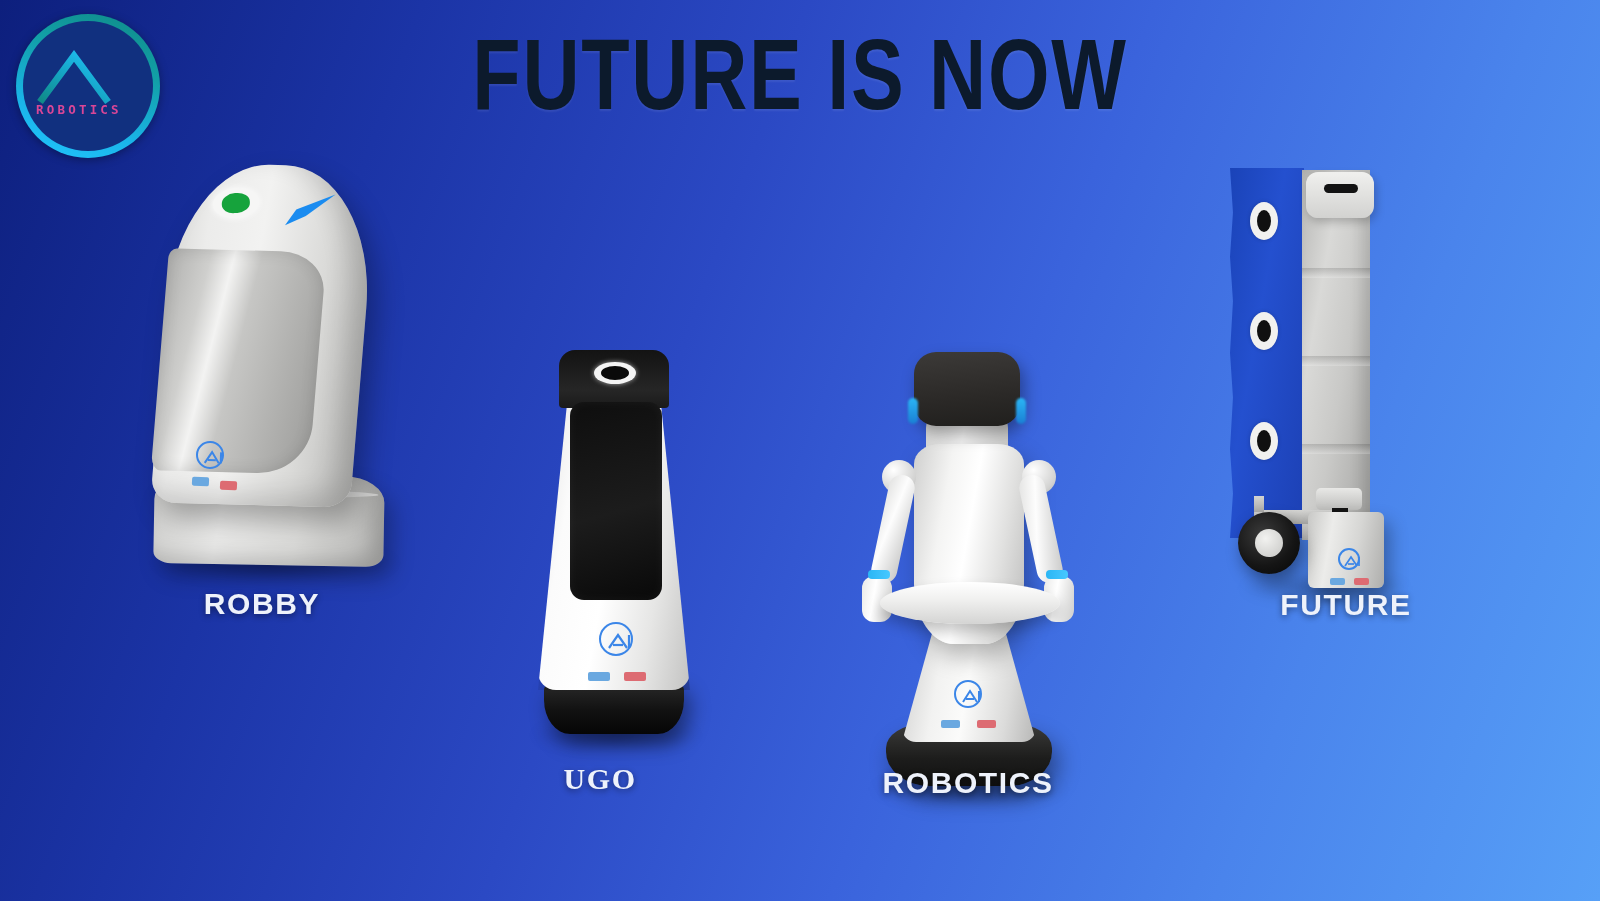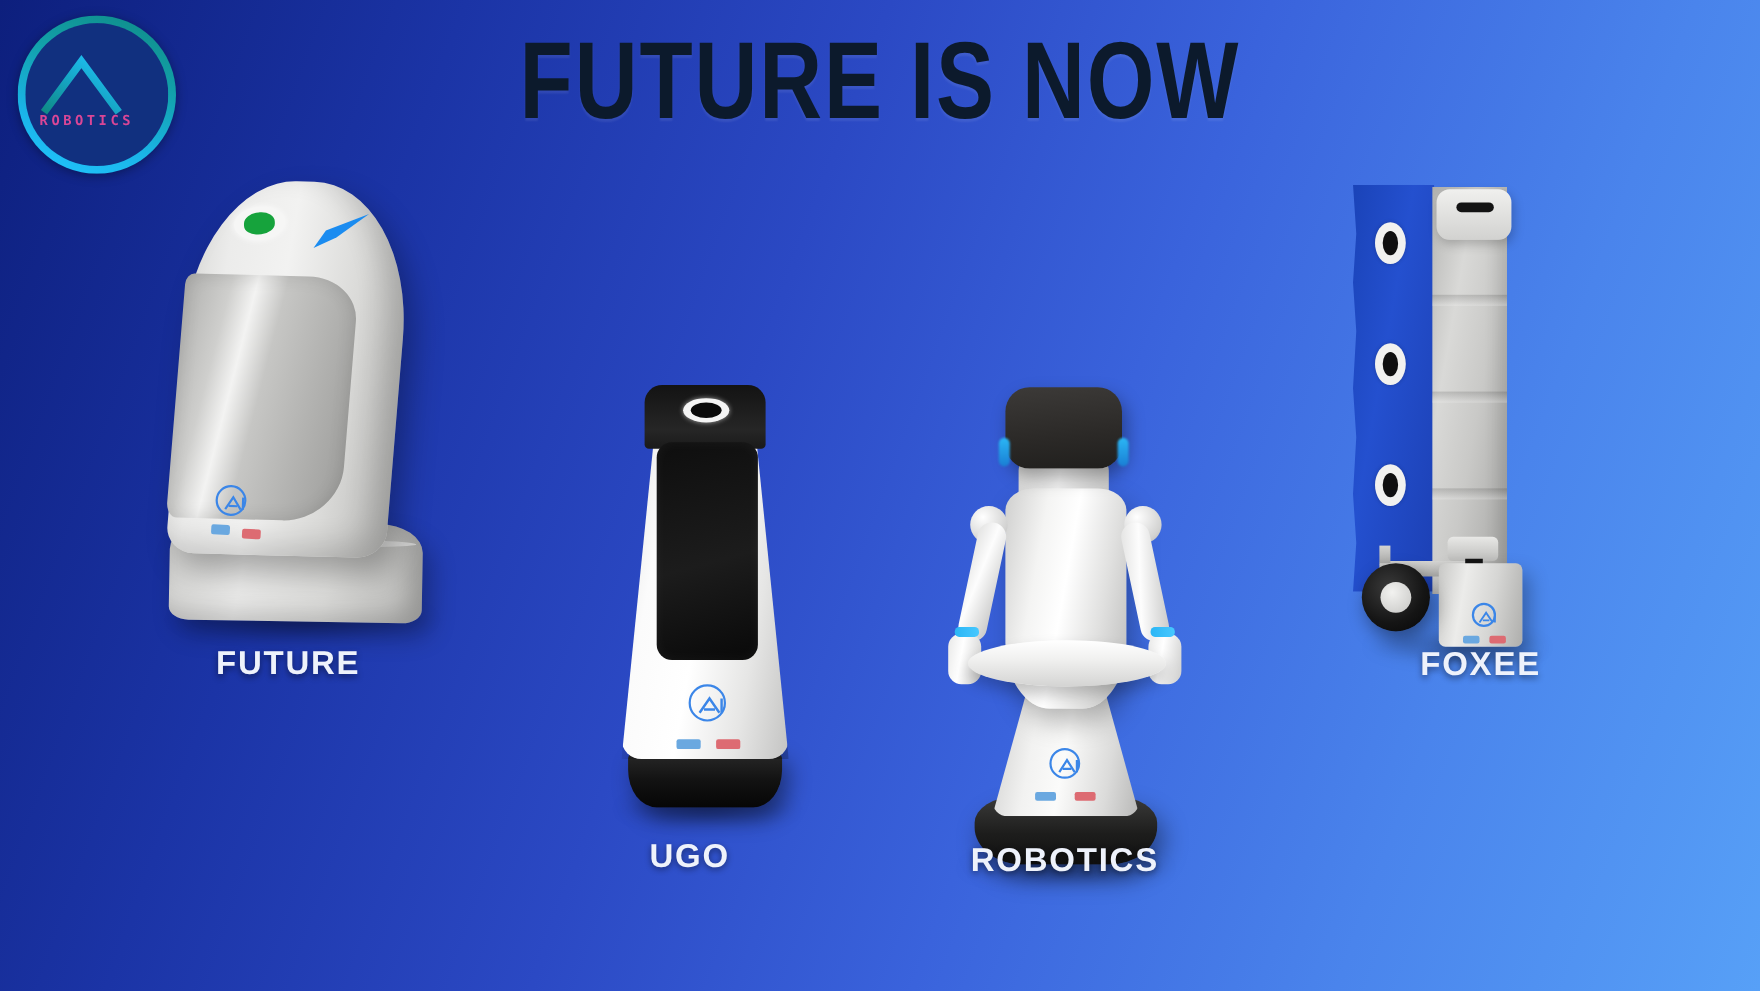--- a/index.html
+++ b/index.html
@@ -101,21 +101,21 @@
     content:""; position:absolute; left:6px; top:14px; right:6px; height:8px;
     border-radius:50%; background:rgba(255,255,255,.45);
   }
   #robby .ai-badge { left:56px; top:286px; width:28px; height:28px; transform:rotate(2deg); }
   #robby .chip.blue { left:52px; top:322px; width:17px; height:9px; transform:rotate(3deg); }
   #robby .chip.red  { left:80px; top:326px; width:17px; height:9px; transform:rotate(3deg); }
   #robby .robot-label { top:432px; left:122px; }
   #robby .shadow-blob { left:10px; top:388px; width:250px; height:40px; }
 
   
-  #ugo { left:547px; top:350px; width:190px; height:470px; }
+  #ugo { left:520px; top:350px; width:190px; height:470px;font-family:Liberation Serif, serif; }
   .ug-body {
     position:absolute; left:18px; top:10px; width:152px; height:330px;
     background: linear-gradient(100deg, #dcdcdb 0%, #fbfbfb 26%, #ffffff 50%, #e6e6e5 76%, #c3c3c2 100%);
     clip-path: polygon(22% 0%, 78% 0%, 100% 100%, 0% 100%);
     border-radius:18px;
     box-shadow: 8px 14px 26px rgba(0,0,0,.3);
   }
   .ug-top {
     position:absolute; left:39px; top:0px; width:110px; height:58px;
     background: linear-gradient(180deg, #131313 0%, #262626 70%, #1a1a1a 100%);
@@ -316,21 +316,21 @@
     </div>
     <div class="ai-badge">
       <svg viewBox="0 0 28 28" width="28" height="28" aria-hidden="true">
         <path d="M7 20 L14 9 L21 20" fill="none" stroke="#3b86e8" stroke-width="2"></path>
         <path d="M10 17 L18 17" fill="none" stroke="#3b86e8" stroke-width="2"></path>
         <path d="M23 9 L23 20" stroke="#3b86e8" stroke-width="2"></path>
       </svg>
     </div>
     <span class="chip blue"></span>
     <span class="chip red"></span>
-    <div class="robot-label">FUTURE</div>
+    <div class="robot-label">ROBBY</div>
   </div>
 
   <div class="robot" id="ugo">
     <div class="shadow-blob"></div>
     <div class="ug-base"></div>
     <div class="ug-body"></div>
     <div class="ug-top"></div>
     <div class="ug-cam">
         <i></i>
       </div>
@@ -406,16 +406,16 @@
       </div>
     <div class="ai-badge">
       <svg viewBox="0 0 22 22" width="22" height="22" aria-hidden="true">
         <path d="M5 16 L11 7 L17 16" fill="none" stroke="#3b86e8" stroke-width="1.7"></path>
         <path d="M8 14 L14 14" fill="none" stroke="#3b86e8" stroke-width="1.7"></path>
         <path d="M19 7 L19 16" stroke="#3b86e8" stroke-width="1.7"></path>
       </svg>
     </div>
     <span class="chip blue"></span>
     <span class="chip red"></span>
-    <div class="robot-label">FOXEE</div>
+    <div class="robot-label">FUTURE</div>
   </div>
 
 </div>
 
 </body></html>

